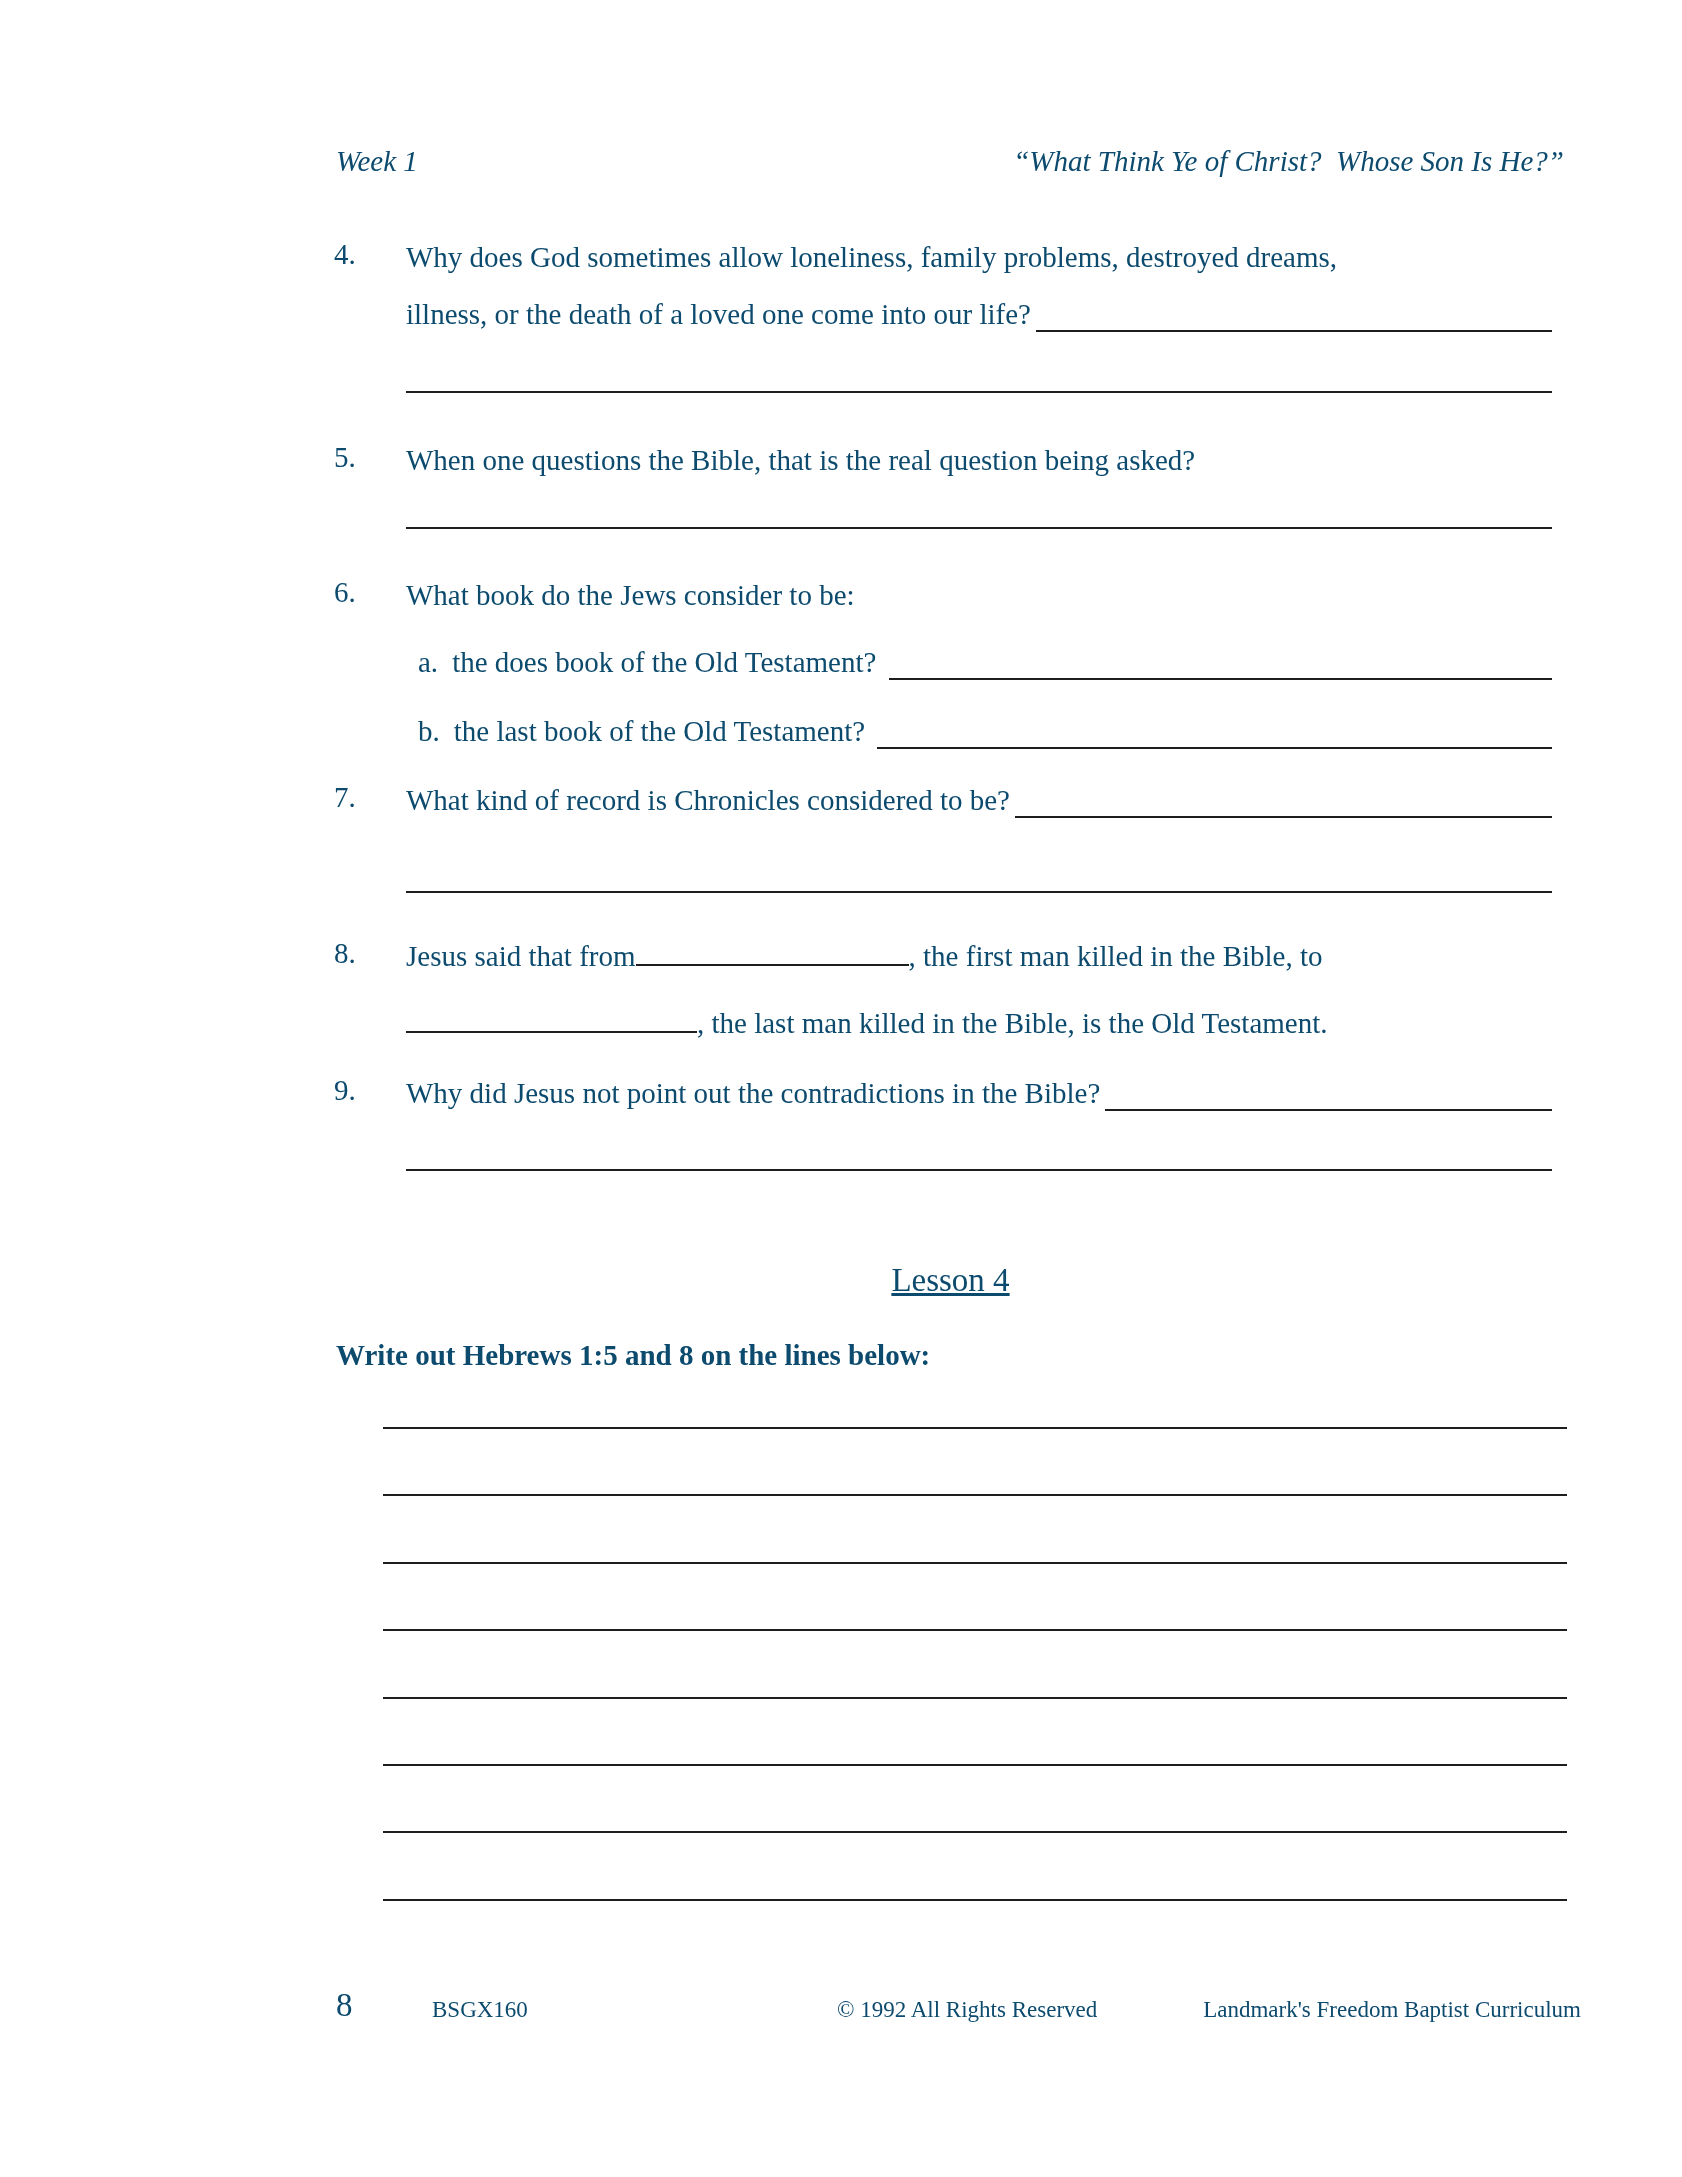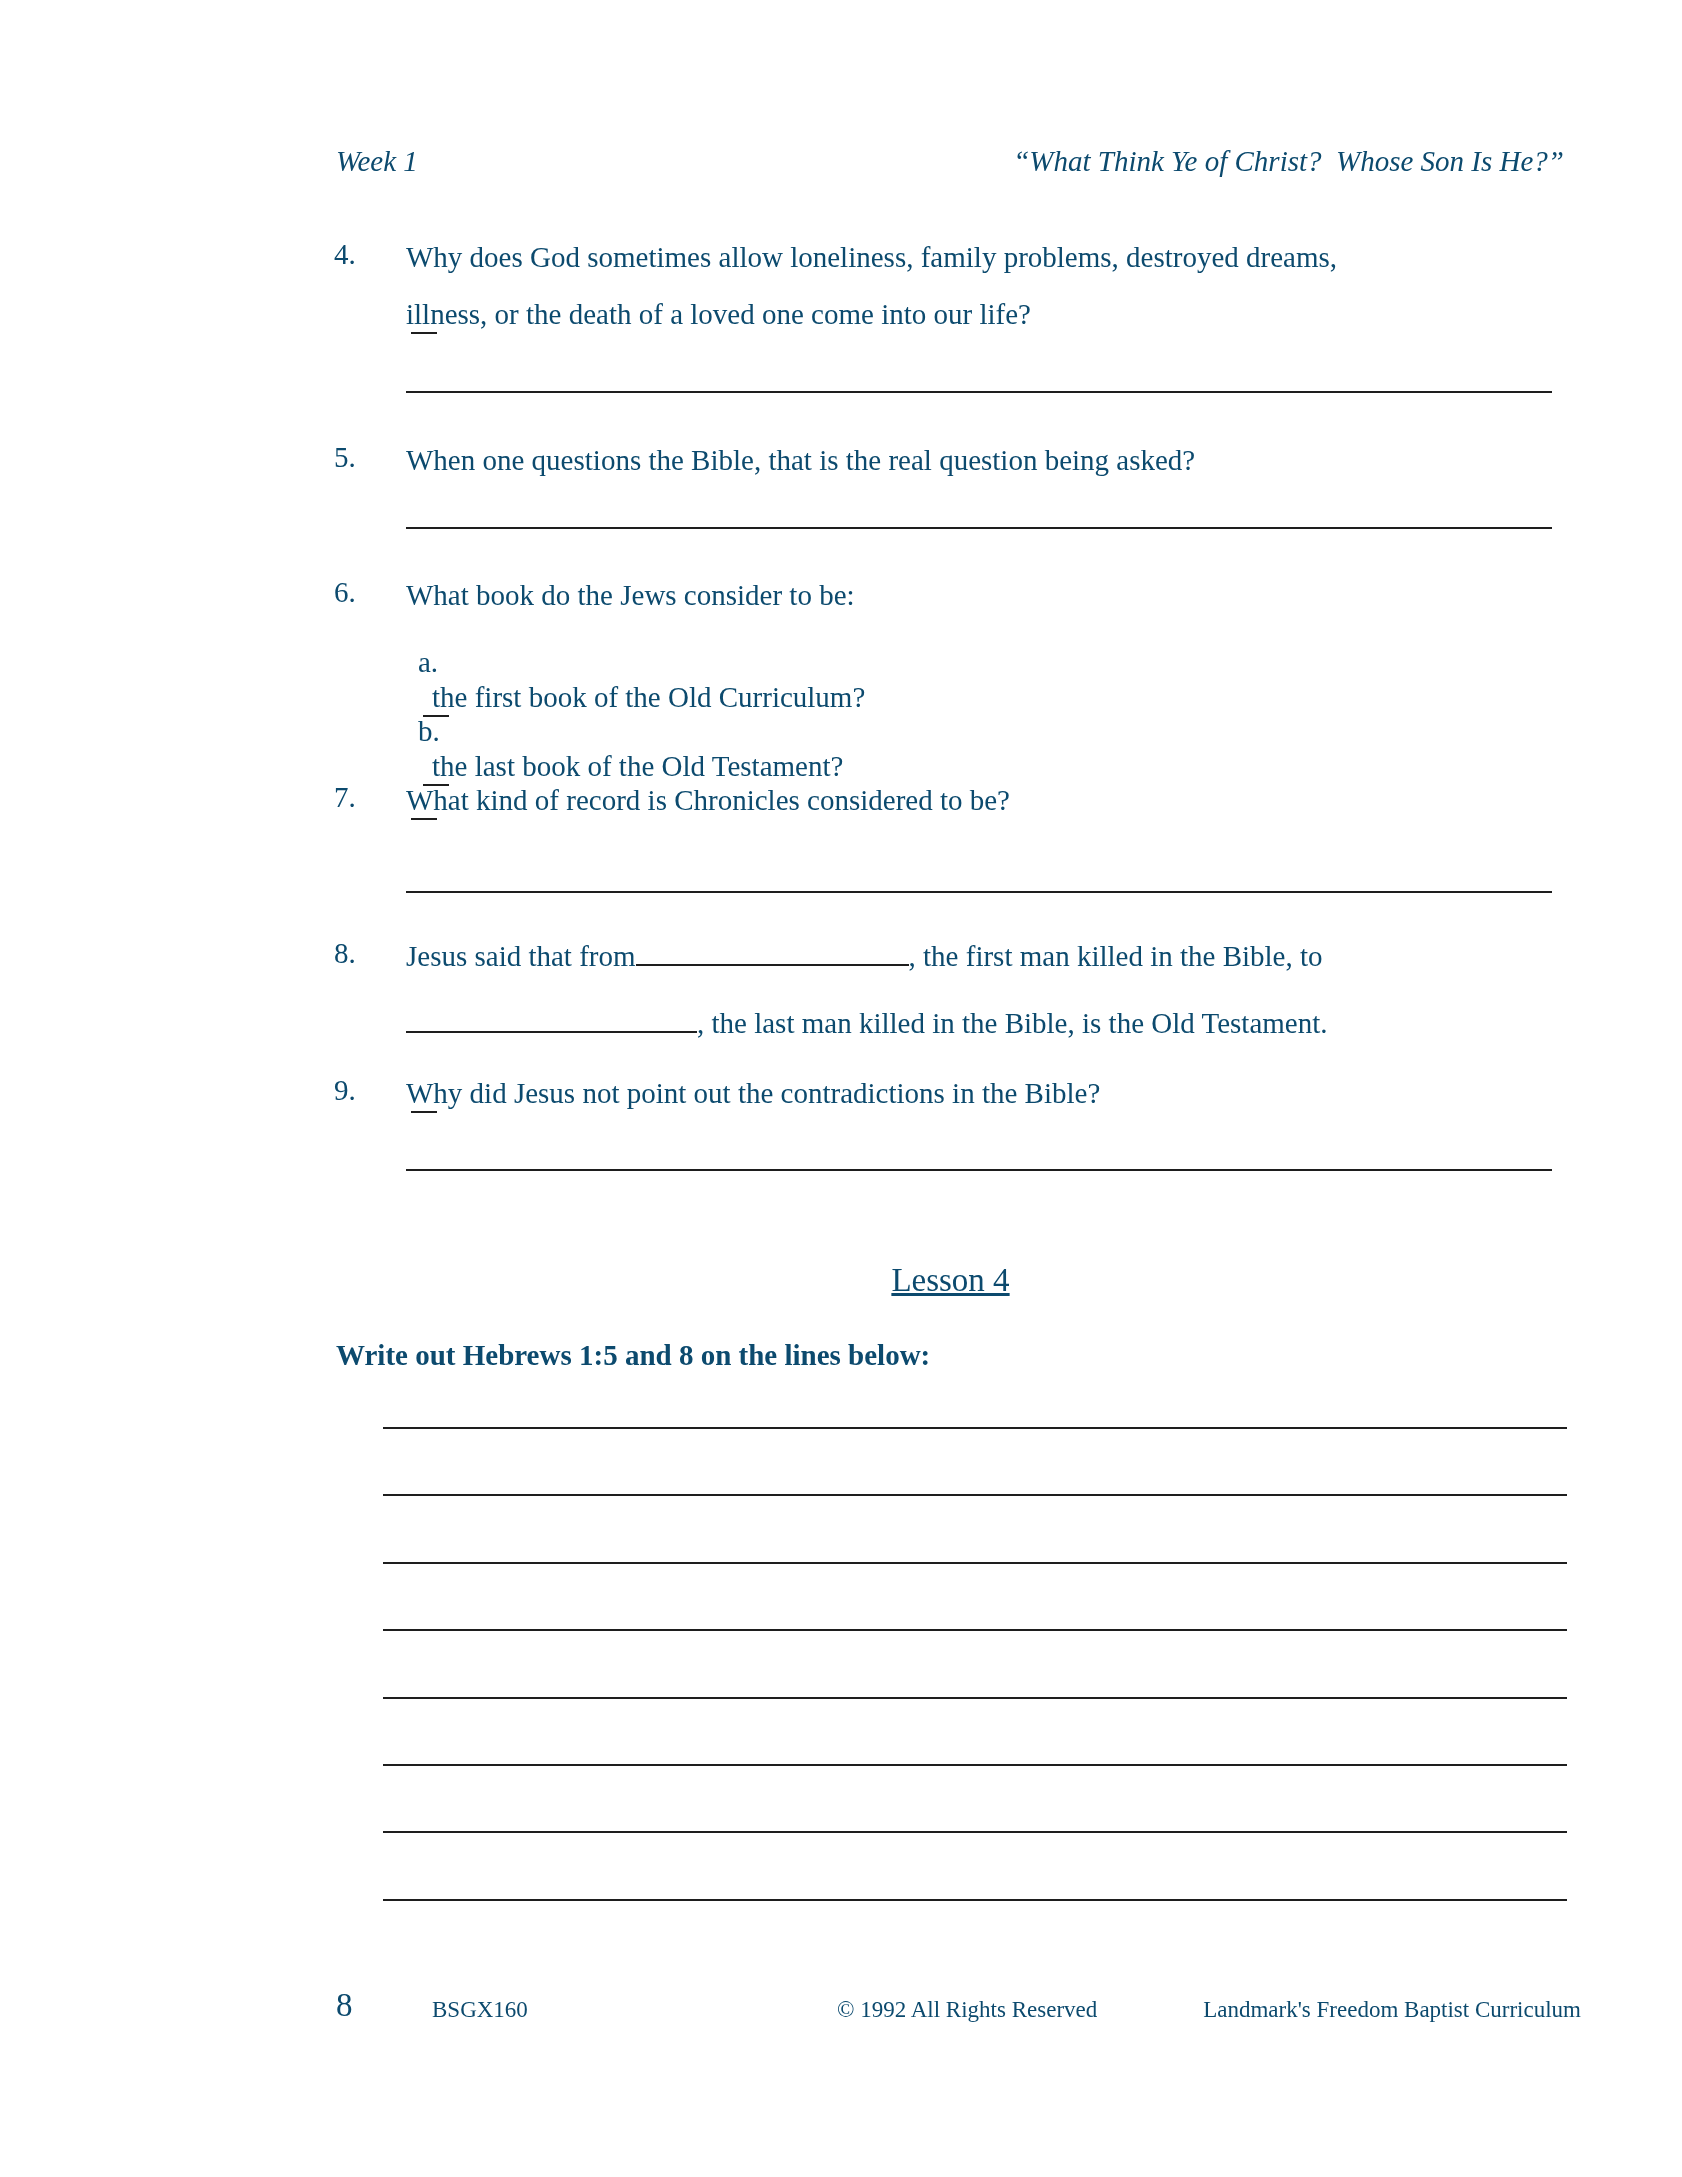--- a/index.html
+++ b/index.html
@@ -10,22 +10,22 @@
     background:#ffffff;
     font-family:"Liberation Serif","DejaVu Serif",serif;
     color:#0c4a6e;
     overflow:hidden;
   }
   .abs{position:absolute;}
   .hdr{font-size:29px;font-style:italic;white-space:pre;}
   .q-num{position:absolute;font-size:29px;line-height:1;}
   .q-text{position:absolute;font-size:29px;line-height:1.2;white-space:pre;}
   .q-flex{
-    position:absolute;display:flex;align-items:flex-start;
-    font-size:29px;line-height:1.2;flex-direction:column;
+    position:absolute;display:flex;align-items:flex-end;
+    font-size:29px;line-height:1.2;
   }
   .q-flex .txt{white-space:pre;flex:0 0 auto;}
   .fill{flex:1 1 auto;border-bottom:2.6px solid #1e1e1e;min-width:26px;margin-left:5.2px;}
   .blank{display:inline-block;height:0.9px;border-bottom:2.6px solid #1e1e1e;vertical-align:baseline;}
   .rule{position:absolute;height:0;border-top:2.6px solid #1e1e1e;}
   .sub-label{flex:0 0 auto;}
   .sub-text{margin-left:14px;margin-right:7px;}
   .lesson{position:absolute;left:334px;width:1233px;text-align:center;font-size:33px;}
   .instruction{position:absolute;font-size:29px;font-weight:bold;white-space:pre;}
   .write-line{position:absolute;left:383px;width:1184px;height:0;border-top:2.6px solid #1e1e1e;}
@@ -50,21 +50,21 @@
 
   <div class="q-num" style="left:334px;top:443px;">5.</div>
   <div class="q-text" style="left:406px;top:443px;">When one questions the Bible, that is the real question being asked?</div>
   <div class="rule" style="left:406px;top:527px;width:1146px;"></div>
 
   <div class="q-num" style="left:334px;top:578px;">6.</div>
   <div class="q-text" style="left:406px;top:578px;">What book do the Jews consider to be:</div>
 
   <div class="q-flex" style="left:418px;top:645px;width:1134px;">
     <span class="sub-label">a.</span>
-    <span class="txt sub-text">the first book of the Old Curriculum?</span>
+    <span class="txt sub-text">the does book of the Old Testament?</span>
     <span class="fill"></span>
   </div>
 
   <div class="q-flex" style="left:418px;top:714px;width:1134px;">
     <span class="sub-label">b.</span>
     <span class="txt sub-text">the last book of the Old Testament?</span>
     <span class="fill"></span>
   </div>
 
   <div class="q-num" style="left:334px;top:783px;">7.</div>

